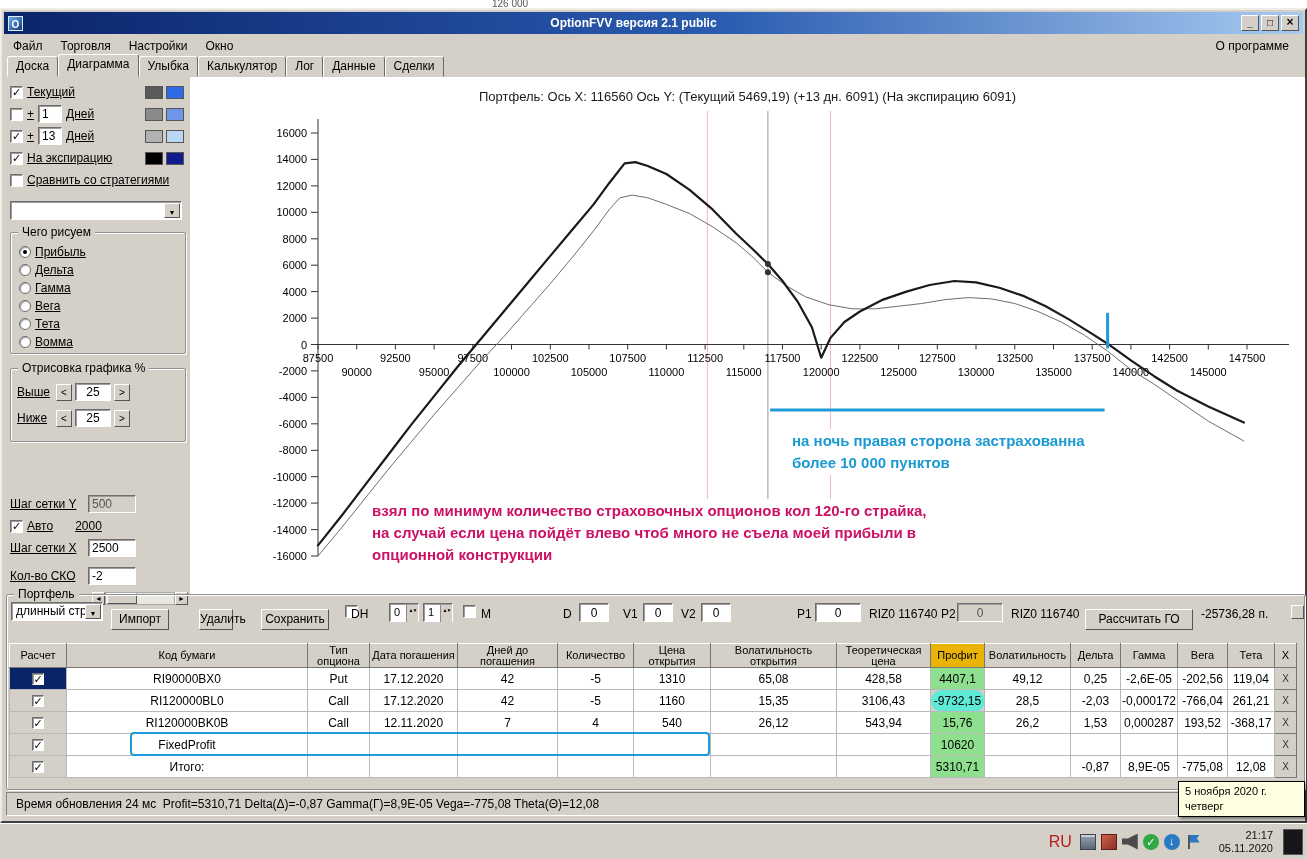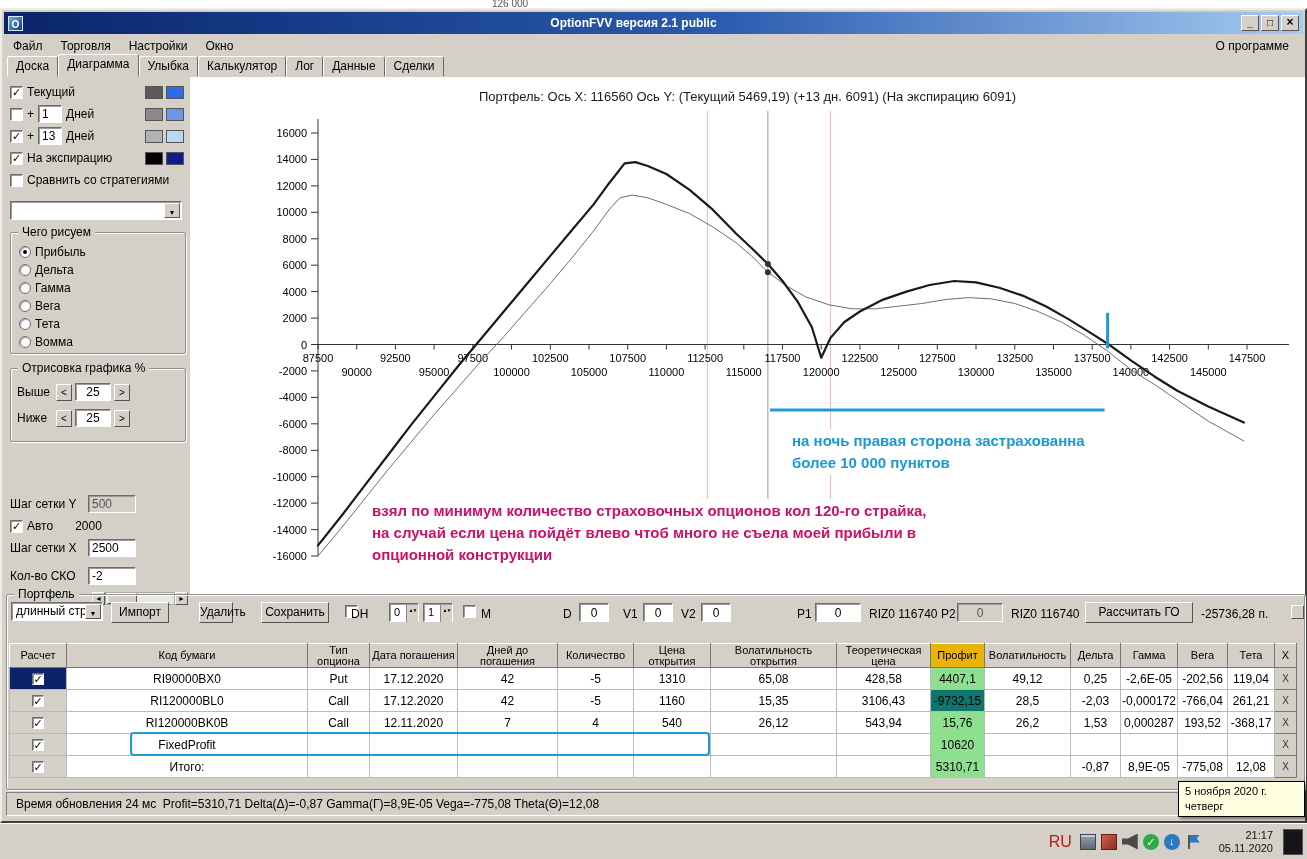--- a/index.html
+++ b/index.html
@@ -42,21 +42,21 @@
   .menu-item{padding:3px 9px;}
   .menu-right{margin-left:auto;padding:3px 14px;}
 
   .tabstrip{position:absolute;left:2px;top:47px;right:2px;height:20px;display:flex;align-items:flex-end;padding-left:3px;}
   .tab{padding:2px 8px 3px;font-size:12px;background:#d4d0c8;border:1px solid;border-color:#fff #6a6a6a #d4d0c8 #fff;border-radius:3px 3px 0 0;margin-top:3px;color:#000;}
   .tab.active{margin-top:0;padding-bottom:5px;position:relative;z-index:2;}
 
   
   #sidebar{position:absolute;left:2px;top:67px;width:186px;height:519px;padding:4px 4px 0 6px;font-size:12px;color:#000;}
   .side-row{display:flex;align-items:center;height:22px;}
-  .slbl{margin-left:4px;white-space:nowrap;}
+  .slbl{margin-left:4px;white-space:nowrap;text-decoration:underline;}
   .sws{margin-left:auto;display:flex;gap:3px;margin-right:2px;}
   .sw{width:18px;height:13px;border:1px solid #555;display:inline-block;}
   .cb{width:13px;height:13px;background:#fff;border:1px solid;border-color:#6d6d6d #fff #fff #6d6d6d;box-shadow:inset 1px 1px 0 #9c9c9c;display:inline-block;flex:none;}
   .cb.checked::after{content:"✓";display:block;text-align:center;font-size:11px;line-height:11px;font-weight:bold;color:#000;}
   .tf{background:#fff;border:1px solid;border-color:#6d6d6d #fff #fff #6d6d6d;box-shadow:inset 1px 1px 0 #9c9c9c;font-size:12px;height:18px;padding:0 3px;}
   .tf.disabled{background:#d4d0c8;color:#555;}
   .dayinput{width:24px;margin-left:4px;}
   .combo{position:relative;height:19px;background:#fff;border:1px solid;border-color:#6d6d6d #fff #fff #6d6d6d;box-shadow:inset 1px 1px 0 #9c9c9c;font-size:12px;padding:1px 18px 0 4px;overflow:hidden;white-space:nowrap;}
   .combo .arrow{position:absolute;right:1px;top:1px;bottom:1px;width:16px;background:#d4d0c8;border:1px solid;border-color:#fff #555 #555 #fff;text-align:center;}
   .combo .arrow::after{content:"▼";font-size:7px;line-height:14px;color:#000;}
@@ -87,33 +87,33 @@
   .tick{font-size:11px;fill:#000;}
   .ann{position:absolute;background:#fff;font-weight:bold;font-size:15px;line-height:22px;white-space:pre-line;padding:1px 4px;}
   #ann-hedge{left:598px;top:352px;width:352px;color:#1b9ad2;}
   #ann-strategy{left:178px;top:422px;width:608px;color:#cc1166;}
 
   
   #portfolio-group{position:absolute;left:4px;top:584px;width:1299px;height:196px;}
   .pcontrols{position:absolute;left:0;top:6px;right:0;height:26px;font-size:12px;}
   .pc{position:absolute;}
   .plbl{top:6px;white-space:nowrap;}
-  .pbtn{top:1px;height:21px;background:#d4d0c8;border:1px solid;border-color:#fff #555 #555 #fff;font-size:12px;text-align:center;padding-top:2px;}
+  .pbtn{top:8px;height:21px;background:#d4d0c8;border:1px solid;border-color:#fff #555 #555 #fff;font-size:12px;text-align:center;padding-top:2px;}
   .spin{top:2px;height:19px;background:#fff;border:1px solid;border-color:#6d6d6d #fff #fff #6d6d6d;box-shadow:inset 1px 1px 0 #9c9c9c;font-size:11px;padding:2px 12px 0 4px;}
   .spin::after{content:"▲▼";position:absolute;right:0;top:1px;width:11px;font-size:5px;line-height:7px;letter-spacing:-1px;text-align:center;background:#d4d0c8;border-left:1px solid #888;height:15px;word-break:break-all;white-space:normal;display:block;padding-top:2px;color:#000;}
   .ptf{top:2px;height:19px;text-align:center;}
   .go-text{top:6px;white-space:nowrap;}
 
   #tablewrap{position:absolute;left:2px;top:48px;width:1293px;height:140px;}
   #ptable{border-collapse:collapse;table-layout:fixed;width:1287px;font-size:12px;}
   #ptable th{background:#d4d0c8;border:1px solid;border-color:#fff #777 #777 #fff;font-weight:normal;font-size:11px;line-height:11px;height:24px;padding:0 1px;overflow:hidden;}
   #ptable td{background:#fff;border:1px solid #b9b9b9;height:22px;text-align:center;overflow:hidden;white-space:nowrap;padding:0 1px;}
   #ptable th.profit-h{background:#eab308;}
   #ptable td.profit{background:#8ee08e;}
-  #ptable td.loss{background:#0f766e;}
+  #ptable td.loss{background:#5eead4;border-radius:11px;}
   #ptable td.calc-cell{background:#d4d0c8;}
   #ptable td.calc-cell.sel{background:#0a246a;}
   #ptable td.calc-cell .cb{margin:0 auto;display:block;width:12px;height:12px;}
   #ptable td.xcell{background:#d4d0c8;border:1px solid;border-color:#fff #777 #777 #fff;font-size:10px;color:#333;}
   #row-highlight{position:absolute;left:121px;top:89px;width:580px;height:24px;border:2px solid #1e9cd7;border-radius:4px;pointer-events:none;}
 
   
   #statusbar{position:absolute;left:4px;top:782px;right:4px;height:24px;border:1px solid;border-color:#808080 #fff #fff #808080;display:flex;align-items:center;padding-left:9px;font-size:12px;color:#000;}
   #statusbar span{white-space:pre;}
 </style>

